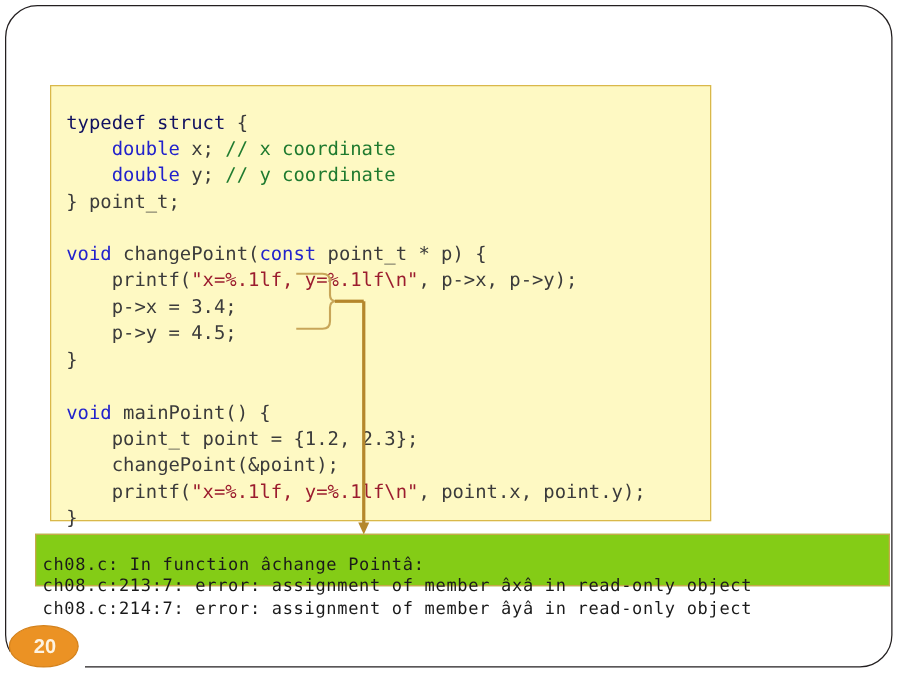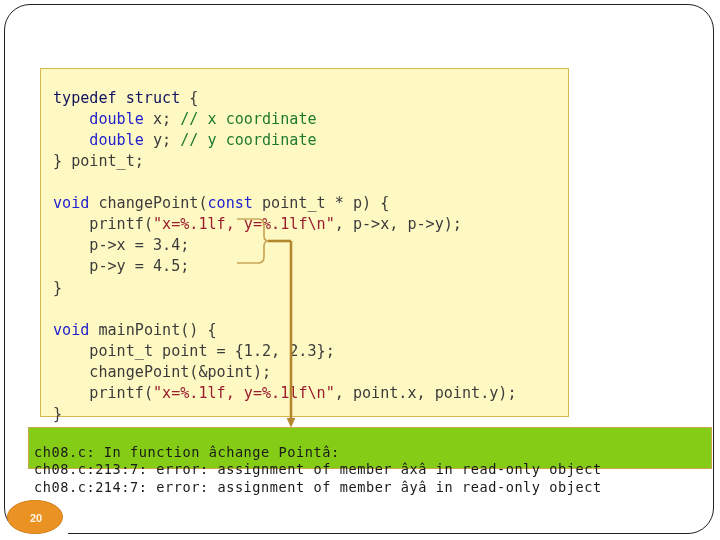--- a/index.html
+++ b/index.html
@@ -119,21 +119,21 @@
     background: #eb9224;
     border: 1.2px solid #d4821c;
     box-sizing: border-box;
   }
   #page-badge span {
     position: absolute;
     left: 0; top: 0;
     width: 56px; height: 34px;
     line-height: 34px;
     text-align: center;
-    font-size: 11px;
+    font-size: 16px;
     font-weight: bold;
     color: #fdf3e2;
   }
 </style>
 </head>
 <body>
 
 <div id="slide">
 
   <div id="slide-frame"></div>

